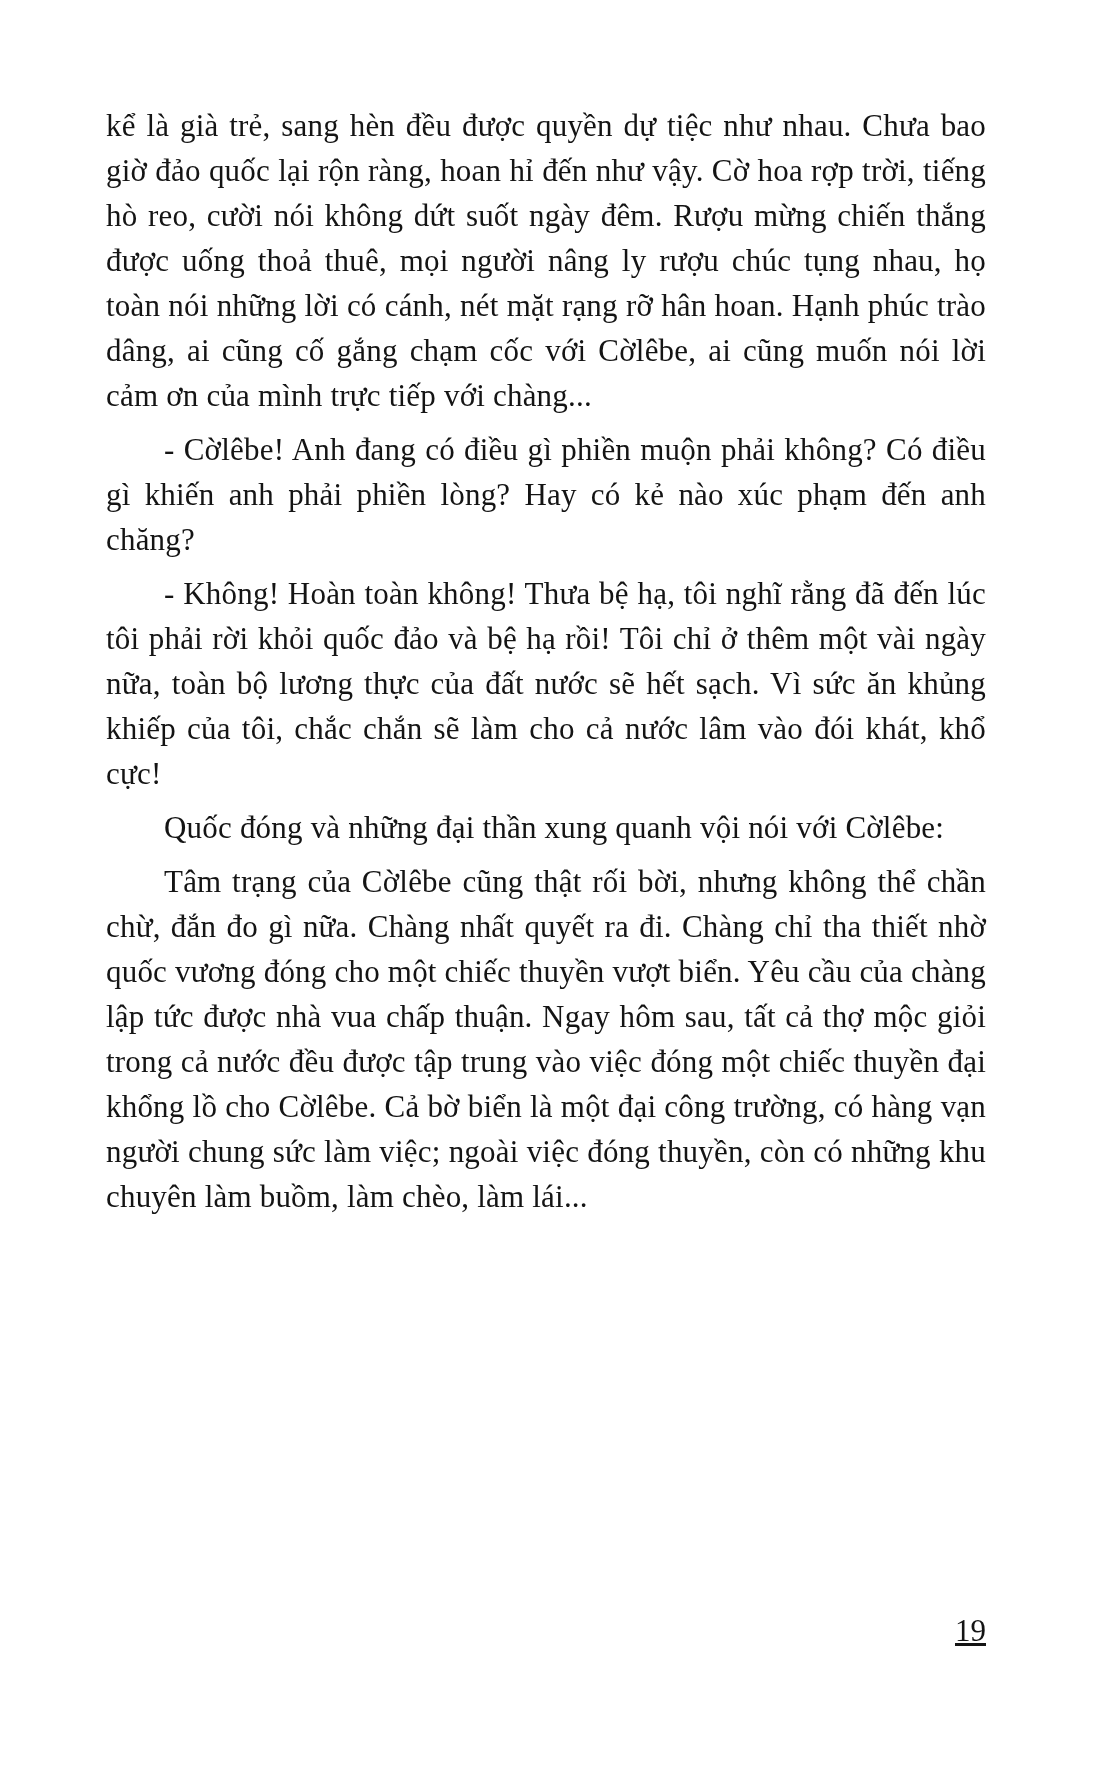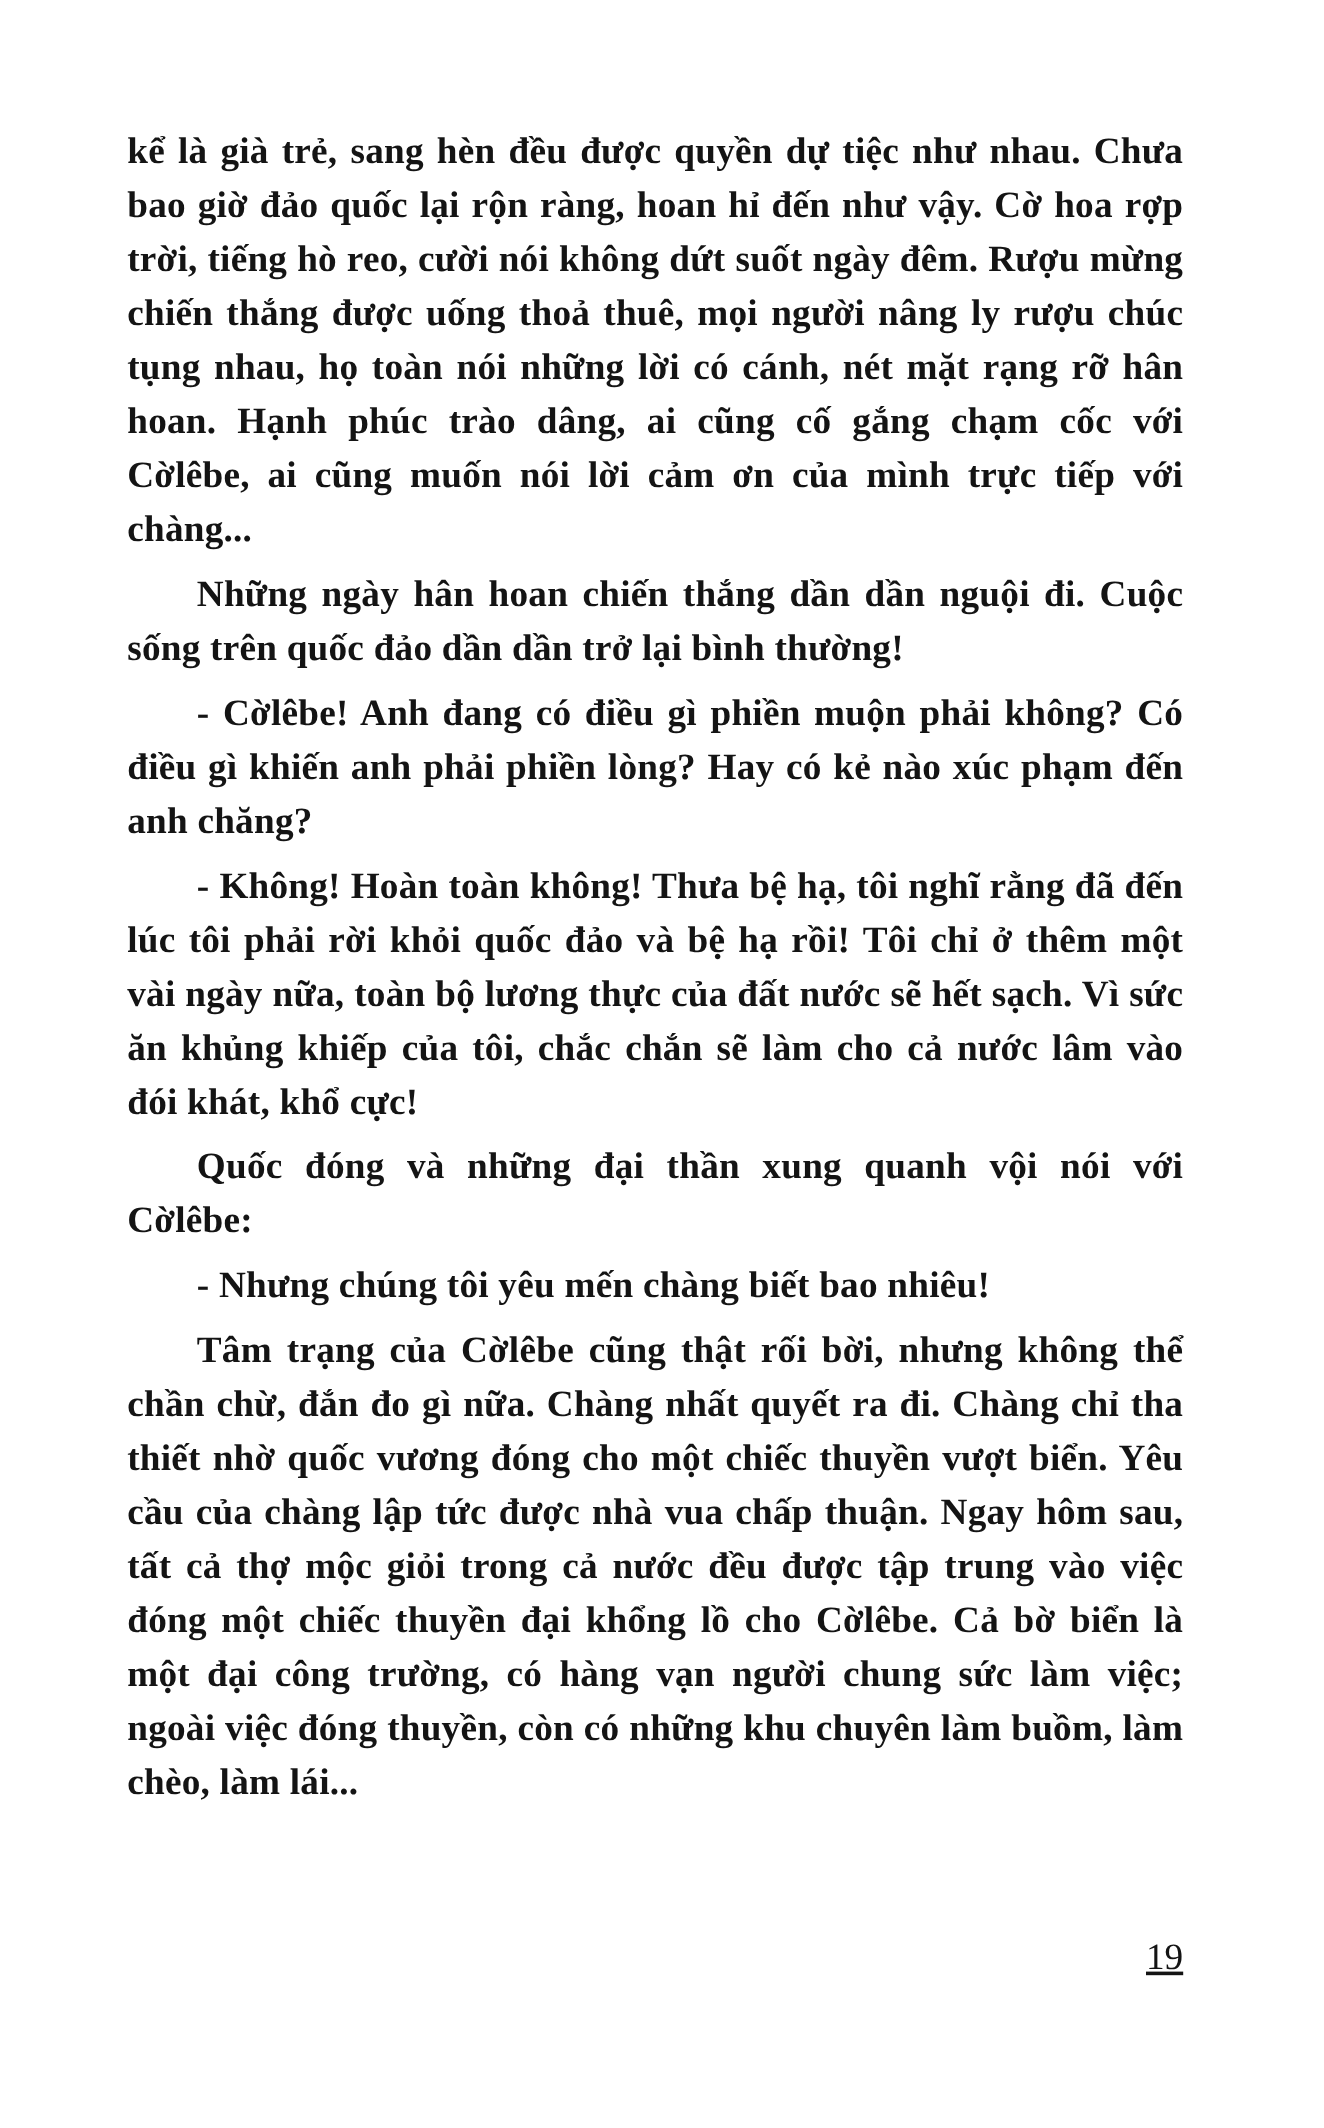--- a/index.html
+++ b/index.html
@@ -23,21 +23,20 @@
     width: 880px;
     font-size: 31px;
     line-height: 45px;
     text-align: justify;
     text-justify: inter-word;
     letter-spacing: 0.2px;
   }
   .text-block p {
     margin: 0;
     text-indent: 58px;
-    font-weight: bold;
   }
   .text-block p + p {
     margin-top: 9px;
   }
   .text-block p.continuation {
     text-indent: 0;
   }
   .page-number {
     position: absolute;
     left: 106px;
@@ -49,23 +48,21 @@
     text-decoration: underline;
   }
 </style>
 </head>
 <body>
 
 <div class="page">
 
   <div class="text-block">
     <p class="continuation">kể là già trẻ, sang hèn đều được quyền dự tiệc như nhau. Chưa bao giờ đảo quốc lại rộn ràng, hoan hỉ đến như vậy. Cờ hoa rợp trời, tiếng hò reo, cười nói không dứt suốt ngày đêm. Rượu mừng chiến thắng được uống thoả thuê, mọi người nâng ly rượu chúc tụng nhau, họ toàn nói những lời có cánh, nét mặt rạng rỡ hân hoan. Hạnh phúc trào dâng, ai cũng cố gắng chạm cốc với Cờlêbe, ai cũng muốn nói lời cảm ơn của mình trực tiếp với chàng...</p>
-    <p>Những ngày hân hoan chiến thắng dần dần nguội đi. Cuộc sống trên quốc đảo dần dần trở lại bình thường!</p>
     <p>- Cờlêbe! Anh đang có điều gì phiền muộn phải không? Có điều gì khiến anh phải phiền lòng? Hay có kẻ nào xúc phạm đến anh chăng?</p>
     <p>- Không! Hoàn toàn không! Thưa bệ hạ, tôi nghĩ rằng đã đến lúc tôi phải rời khỏi quốc đảo và bệ hạ rồi! Tôi chỉ ở thêm một vài ngày nữa, toàn bộ lương thực của đất nước sẽ hết sạch. Vì sức ăn khủng khiếp của tôi, chắc chắn sẽ làm cho cả nước lâm vào đói khát, khổ cực!</p>
     <p>Quốc đóng và những đại thần xung quanh vội nói với Cờlêbe:</p>
-    <p>- Nhưng chúng tôi yêu mến chàng biết bao nhiêu!</p>
     <p>Tâm trạng của Cờlêbe cũng thật rối bời, nhưng không thể chần chừ, đắn đo gì nữa. Chàng nhất quyết ra đi. Chàng chỉ tha thiết nhờ quốc vương đóng cho một chiếc thuyền vượt biển. Yêu cầu của chàng lập tức được nhà vua chấp thuận. Ngay hôm sau, tất cả thợ mộc giỏi trong cả nước đều được tập trung vào việc đóng một chiếc thuyền đại khổng lồ cho Cờlêbe. Cả bờ biển là một đại công trường, có hàng vạn người chung sức làm việc; ngoài việc đóng thuyền, còn có những khu chuyên làm buồm, làm chèo, làm lái...</p>
   </div>
 
   <div class="page-number">19</div>
 
 </div>
 
 </body></html>

